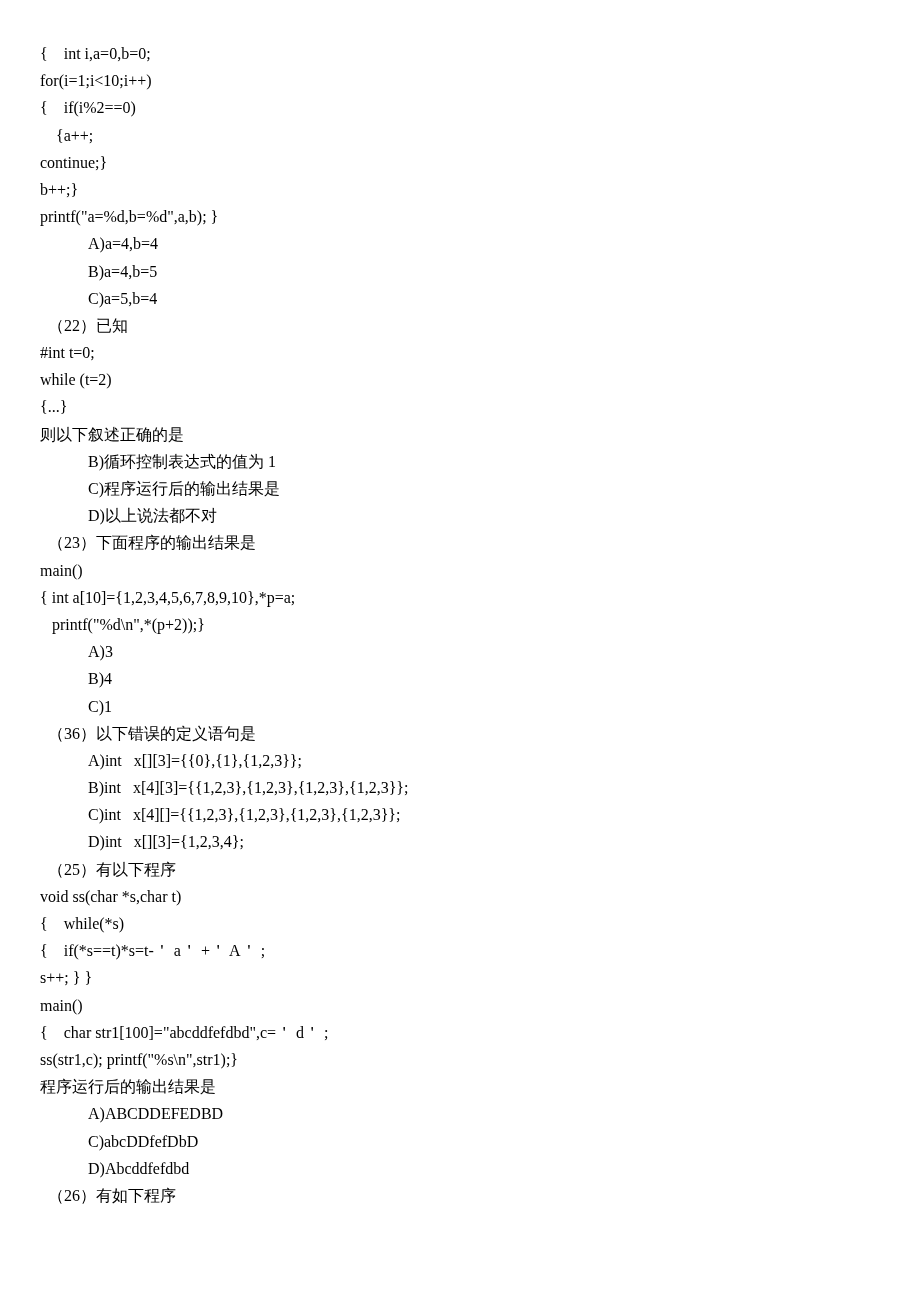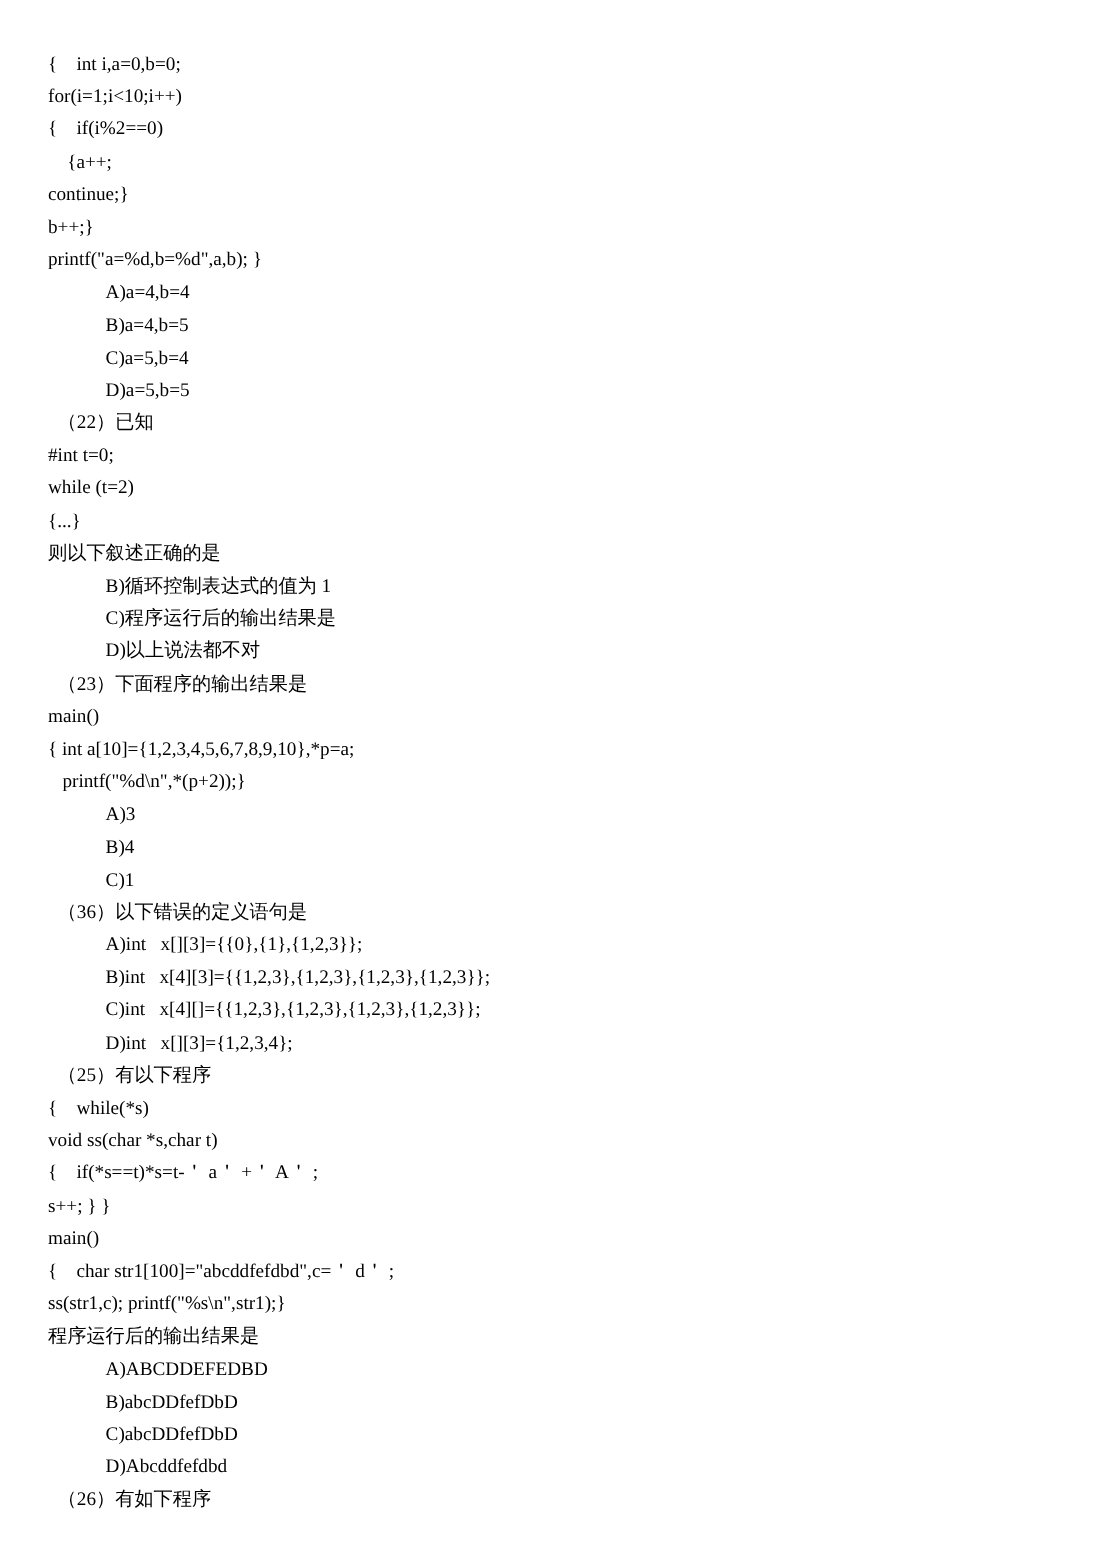--- a/index.html
+++ b/index.html
@@ -27,21 +27,20 @@
     <div class="line">{    int i,a=0,b=0;</div>
     <div class="line">for(i=1;i&lt;10;i++)</div>
     <div class="line">{    if(i%2==0)</div>
     <div class="line">    {a++;</div>
     <div class="line">continue;}</div>
     <div class="line">b++;}</div>
     <div class="line">printf("a=%d,b=%d",a,b); }</div>
     <div class="option">A)a=4,b=4</div>
     <div class="option">B)a=4,b=5</div>
     <div class="option">C)a=5,b=4</div>
-    <div class="option">D)a=5,b=5</div>
     <div class="line">  （22）已知</div>
     <div class="line">#int t=0;</div>
     <div class="line">while (t=2)</div>
     <div class="line">{...}</div>
     <div class="line">则以下叙述正确的是</div>
     <div class="option">B)循环控制表达式的值为 1</div>
     <div class="option">C)程序运行后的输出结果是</div>
     <div class="option">D)以上说法都不对</div>
     <div class="line">  （23）下面程序的输出结果是</div>
     <div class="line">main()</div>
@@ -49,26 +48,25 @@
     <div class="line">   printf("%d\n",*(p+2));}</div>
     <div class="option">A)3</div>
     <div class="option">B)4</div>
     <div class="option">C)1</div>
     <div class="line">  （36）以下错误的定义语句是</div>
     <div class="option">A)int   x[][3]={{0},{1},{1,2,3}};</div>
     <div class="option">B)int   x[4][3]={{1,2,3},{1,2,3},{1,2,3},{1,2,3}};</div>
     <div class="option">C)int   x[4][]={{1,2,3},{1,2,3},{1,2,3},{1,2,3}};</div>
     <div class="option">D)int   x[][3]={1,2,3,4};</div>
     <div class="line">  （25）有以下程序</div>
+    <div class="line">void ss(char *s,char t)</div>
     <div class="line">{    while(*s)</div>
-    <div class="line">void ss(char *s,char t)</div>
     <div class="line">{    if(*s==t)*s=t-＇ a＇ +＇ A＇ ;</div>
     <div class="line">s++; } }</div>
     <div class="line">main()</div>
     <div class="line">{    char str1[100]="abcddfefdbd",c=＇ d＇ ;</div>
     <div class="line">ss(str1,c); printf("%s\n",str1);}</div>
     <div class="line">程序运行后的输出结果是</div>
     <div class="option">A)ABCDDEFEDBD</div>
-    <div class="option">B)abcDDfefDbD</div>
     <div class="option">C)abcDDfefDbD</div>
     <div class="option">D)Abcddfefdbd</div>
     <div class="line">  （26）有如下程序</div>
   </div>
 
 </body></html>

